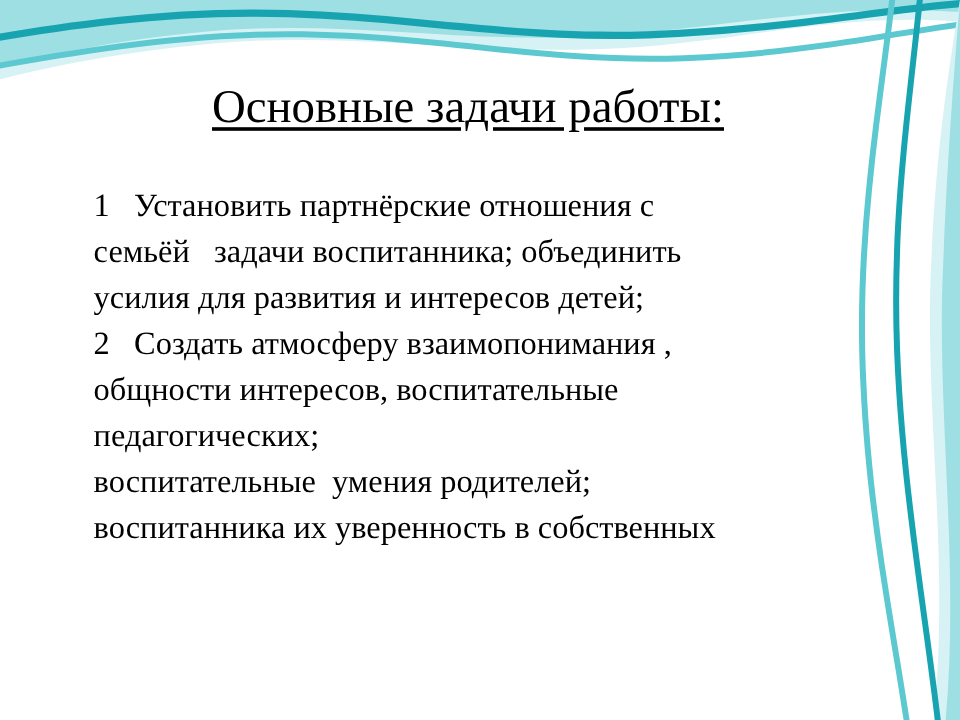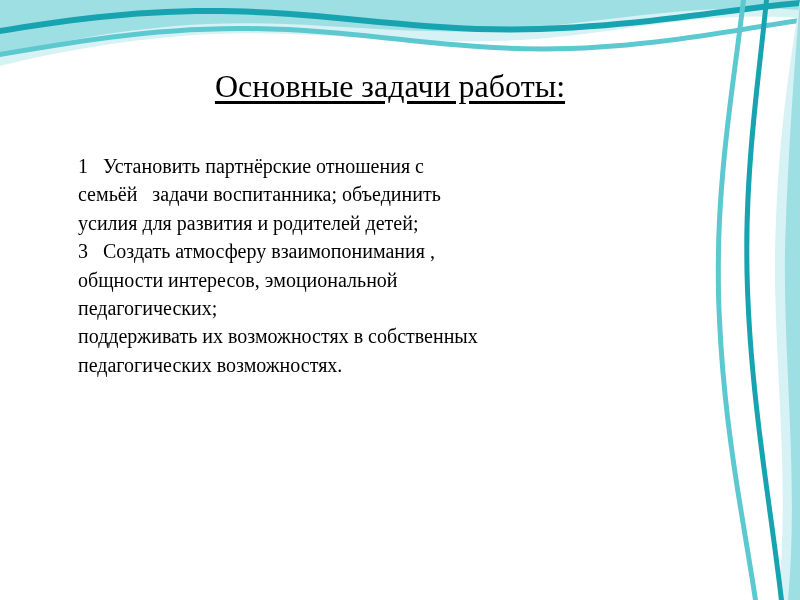--- a/index.html
+++ b/index.html
@@ -48,34 +48,34 @@
     width: 800px;
     height: 600px;
   }
 
   #slide-title {
     position: absolute;
     left: 60px;
     top: 68px;
     width: 660px;
     text-align: center;
-    font-size: 32px;
+    font-size: 39px;
     line-height: 1.15;
     color: #000000;
     text-decoration: underline;
     text-underline-offset: 4px;
     white-space: nowrap;
   }
 
   #body-block {
     position: absolute;
     left: 78px;
     top: 152px;
     width: 660px;
-    font-size: 20px;
+    font-size: 27px;
     line-height: 1.42;
     color: #000000;
   }
 
   .body-line {
     white-space: pre;
   }
 </style>
 </head>
 <body>
@@ -96,22 +96,22 @@
     <path d="M96,0 C84,100 66,200 72,320 C77,430 96,520 108,600 L103,600 C91,520 72,430 67,320 C61,200 79,100 91,0 Z" fill="#5cc8d0"></path>
   </svg>
 
   <div id="content">
 
     <div id="slide-title">Основные задачи работы:</div>
 
     <div id="body-block">
       <div class="body-line">1   Установить партнёрские отношения с</div>
       <div class="body-line">семьёй   задачи воспитанника; объединить</div>
-      <div class="body-line">усилия для развития и родителей детей;</div>
-      <div class="body-line">3   Создать атмосферу взаимопонимания ,</div>
-      <div class="body-line">общности интересов, эмоциональной</div>
+      <div class="body-line">усилия для развития и интересов детей;</div>
+      <div class="body-line">2   Создать атмосферу взаимопонимания ,</div>
+      <div class="body-line">общности интересов, воспитательные</div>
       <div class="body-line">педагогических;</div>
-      <div class="body-line">поддерживать их возможностях в собственных</div>
-      <div class="body-line">педагогических возможностях.</div>
+      <div class="body-line">воспитательные  умения родителей;</div>
+      <div class="body-line">воспитанника их уверенность в собственных</div>
     </div>
 
   </div>
 </div>
 
 </body></html>

